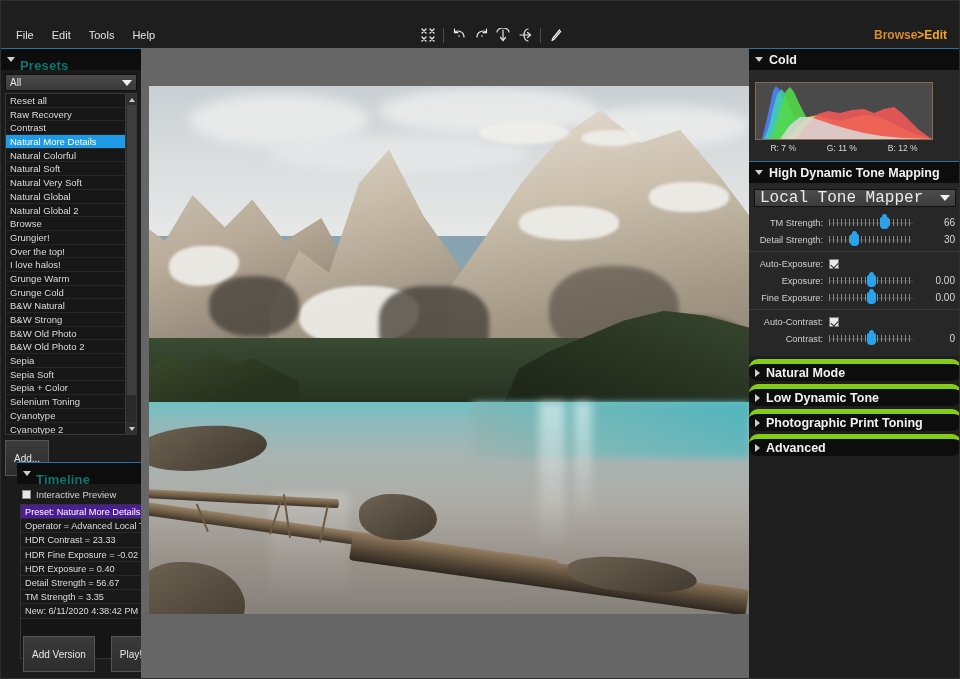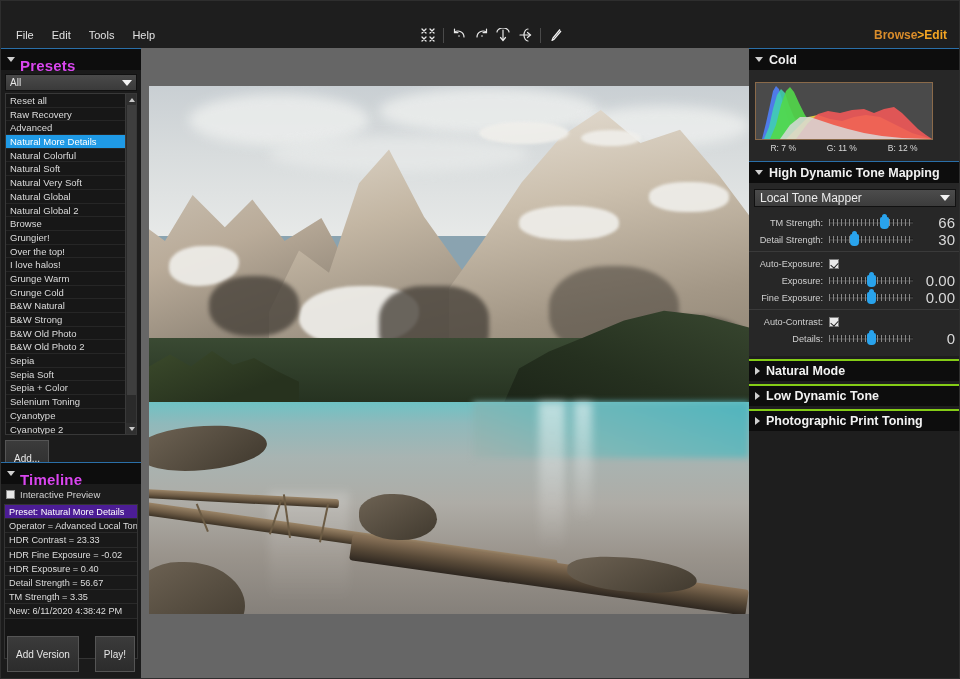--- a/index.html
+++ b/index.html
@@ -101,21 +101,21 @@
     height: 22px; background: #0d0d0d;
     display: flex; align-items: center; padding-left: 6px;
     border-top: 1px solid #2a6fa8;
   }
   .panel-head .tri {
     width: 0; height: 0; margin-right: 5px;
     border-left: 4px solid transparent; border-right: 4px solid transparent;
     border-top: 5px solid #cfcfcf;
   }
   .panel-head .ptitle {
-    font-size: 15px; color: #d946ef; font-weight: bold;
+    font-size: 13px; color: #0f766e; font-weight: bold;
     letter-spacing: 0.2px;
     margin-top: 12px;
   }
 
   .preset-filter {
     margin: 4px 4px 2px 4px; height: 17px;
     background: linear-gradient(#4a4a4a, #3a3a3a);
     border: 1px solid #111;
     display: flex; align-items: center; padding: 0 4px;
   }
@@ -173,21 +173,21 @@
   .btn {
     display: inline-flex; align-items: center; justify-content: center;
     background: linear-gradient(#3b3b3b, #2c2c2c);
     border: 1px solid #555;
     color: #e6e6e6; font-size: 10px;
     height: 36px; padding: 0 8px;
   }
 
   
   .timeline-panel {
-    position: absolute; left: 0; top: 461px; width: 140px; bottom: 0;
+    position: absolute; left: 16px; top: 461px; width: 140px; bottom: 0;
     background: #1b1b1b;
   }
   .tl-check-row {
     display: flex; align-items: center; height: 16px;
     padding-left: 5px; margin-top: 2px;
   }
   .chk {
     width: 9px; height: 9px; background: #e8e8e8;
     border: 1px solid #8a8a8a; margin-right: 5px; flex: none;
   }
@@ -312,21 +312,21 @@
   
   .right-panel {
     position: absolute; left: 748px; top: 47px; width: 212px; bottom: 0;
     background: #1e1e1e;
   }
   .rp-head {
     height: 22px; background: #0d0d0d;
     display: flex; align-items: center; padding-left: 6px;
     border-top: 1px solid #2a6fa8;
   }
-  .rp-head.plain { border-top: 2px solid #84cc16; }
+  .rp-head.plain { border-top: 5px solid #84cc16; border-radius: 9px; }
   .rp-head .tri-d {
     width: 0; height: 0; margin-right: 6px;
     border-left: 4px solid transparent; border-right: 4px solid transparent;
     border-top: 5px solid #cfcfcf;
   }
   .rp-head .tri-r {
     width: 0; height: 0; margin-right: 6px;
     border-top: 4px solid transparent; border-bottom: 4px solid transparent;
     border-left: 5px solid #cfcfcf;
   }
@@ -346,21 +346,21 @@
     display: flex; justify-content: space-around;
     font-size: 8.5px; color: #d8d8d8; margin-top: 3px; width: 178px; align-items: flex-end;
   }
 
   .combo {
     margin: 4px 5px; height: 18px;
     background: linear-gradient(#4c4c4c, #3c3c3c);
     border: 1px solid #111;
     display: flex; align-items: center; padding: 0 5px;
   }
-  .combo .label { font-size: 12px; color: #ececec; }
+  .combo .label { font-size: 16px; color: #ececec; font-family: Liberation Mono, monospace; }
   .combo .caret {
     margin-left: auto; width: 0; height: 0;
     border-left: 5px solid transparent; border-right: 5px solid transparent;
     border-top: 6px solid #f2f2f2;
   }
 
   .ctl-group { padding: 3px 0; border-bottom: 1px solid #3a3a3a; }
   .ctl-group:last-child { border-bottom: none; }
   .ctl-row {
     display: flex; align-items: center; height: 17px; padding: 0 6px;
@@ -385,21 +385,21 @@
     position: absolute; top: 1px; width: 9px; height: 12px;
     background: #29a3ec; border-radius: 2px 2px 4px 4px;
     transform: translateX(-4px);
   }
   .slider .thumb::after {
     content: ""; position: absolute; top: -3px; left: 2px;
     width: 5px; height: 5px; background: #29a3ec;
     border-radius: 50% 50% 0 0;
   }
   .ctl-val {
-    margin-left: auto; font-size: 15px; color: #d9d9d9;
+    margin-left: auto; font-size: 10px; color: #d9d9d9;
     text-align: right; min-width: 26px;
   }
   .chk-row { display: flex; align-items: center; height: 17px; padding: 0 6px; }
   .chk-box {
     width: 10px; height: 10px; background: #e9e9e9;
     border: 1px solid #7d7d7d; position: relative;
   }
   .chk-box::after {
     content: ""; position: absolute; left: 2px; top: 1px;
     width: 4px; height: 6px; border: solid #222;
@@ -481,21 +481,21 @@
 
     <div class="preset-filter">
       <div class="label">All</div>
       <div class="caret"></div>
     </div>
 
     <div class="preset-listwrap">
       <div class="preset-list" id="preset-list">
           <div class="preset-item">Reset all</div>
           <div class="preset-item">Raw Recovery</div>
-          <div class="preset-item">Advanced</div>
+          <div class="preset-item">Contrast</div>
           <div class="preset-item sel">Natural More Details</div>
           <div class="preset-item">Natural Colorful</div>
           <div class="preset-item">Natural Soft</div>
           <div class="preset-item">Natural Very Soft</div>
           <div class="preset-item">Natural Global</div>
           <div class="preset-item">Natural Global 2</div>
           <div class="preset-item">Browse</div>
           <div class="preset-item">Grungier!</div>
           <div class="preset-item">Over the top!</div>
           <div class="preset-item">I love halos!</div>
@@ -685,21 +685,21 @@
             </div>
           </div>
       </div>
       <div class="ctl-group">
         <div class="chk-row">
           <div class="ctl-label">Auto-Contrast:</div>
           <div class="chk-box"></div>
         </div>
         <div id="tm-group-3">
             <div class="ctl-row">
-              <div class="ctl-label">Details:</div>
+              <div class="ctl-label">Contrast:</div>
               <div class="slider">
                 <div class="track"></div>
                 <div class="ticks"></div>
                 <div class="thumb" style="left:42px"></div>
               </div>
               <div class="ctl-val">0</div>
             </div>
           </div>
       </div>
     </div>
@@ -710,15 +710,19 @@
           <div class="rtitle">Natural Mode</div>
         </div>
         <div class="rp-head plain">
           <div class="tri-r"></div>
           <div class="rtitle">Low Dynamic Tone</div>
         </div>
         <div class="rp-head plain">
           <div class="tri-r"></div>
           <div class="rtitle">Photographic Print Toning</div>
         </div>
+        <div class="rp-head plain">
+          <div class="tri-r"></div>
+          <div class="rtitle">Advanced</div>
+        </div>
       </div>
   </div>
 </div>
 
 </body></html>

